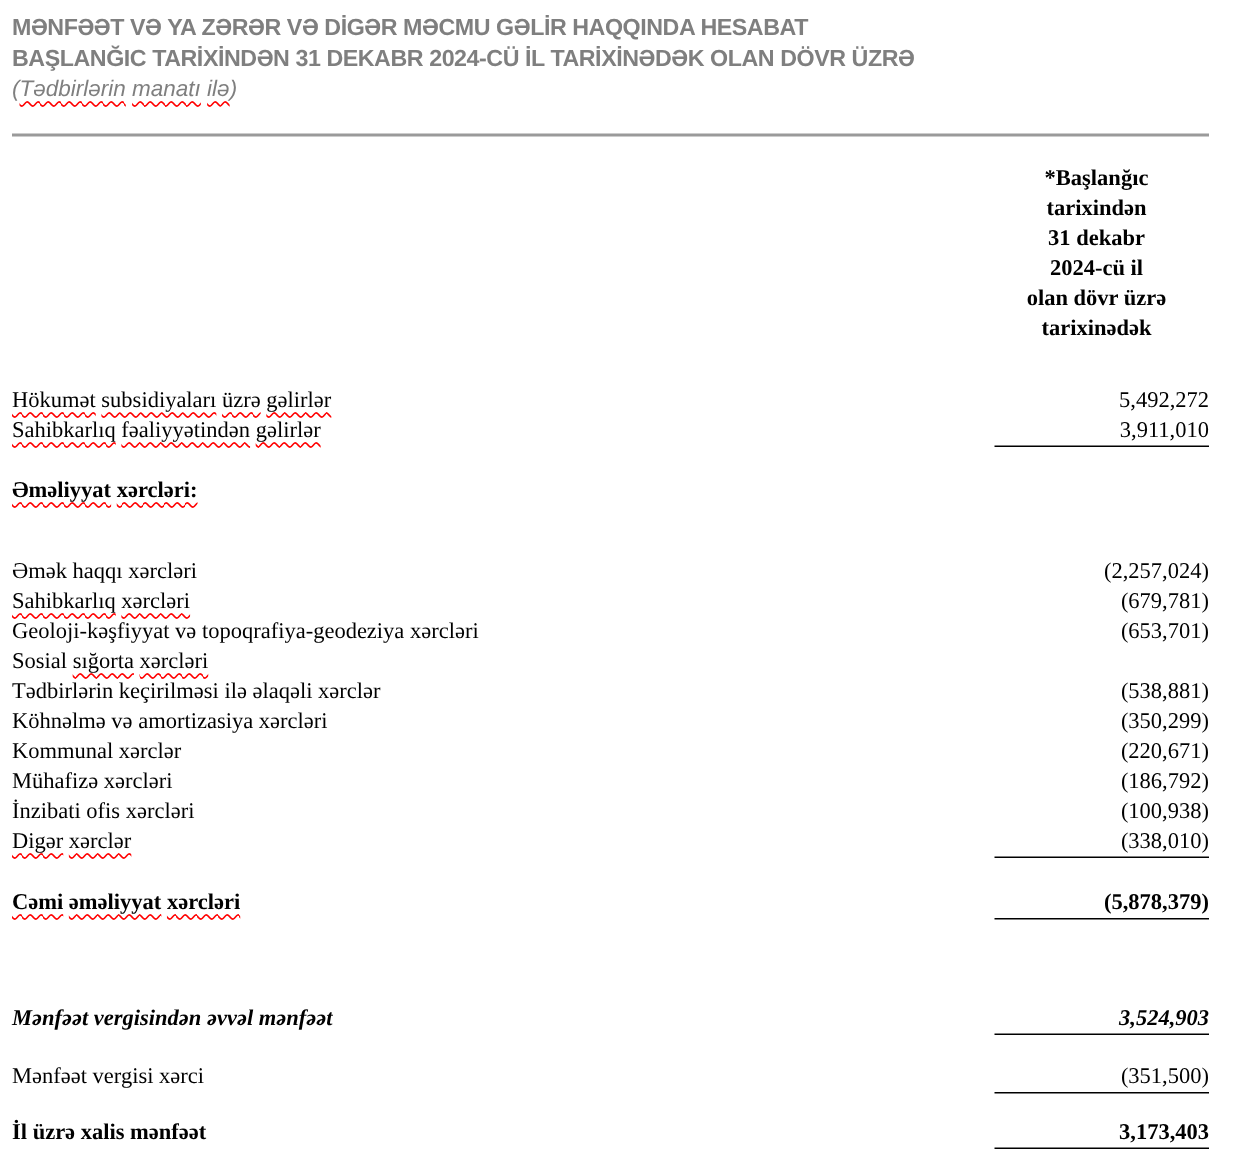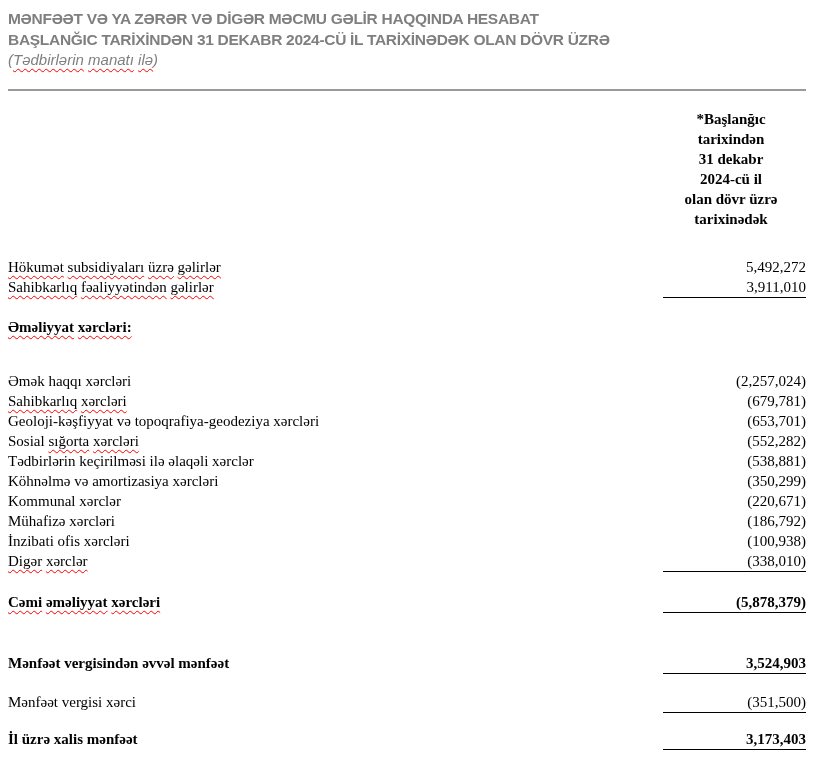--- a/index.html
+++ b/index.html
@@ -47,21 +47,21 @@
   .row .value { width: 143px; text-align: right; }
   .row.bold { font-weight: bold; }
   .value.u-single { border-bottom: 1px solid #000; }
   .value.u-double { border-bottom: 3px double #000; }
 
   
   .sec-revenues     { margin-top: 28px; }
   .sec-opex-heading { margin-top: 19px; }
   .sec-opex         { margin-top: 34px; }
   .sec-opex-total   { margin-top: 20px; }
-  .sec-pbt          { margin-top: 40px; }
+  .sec-pbt          { margin-top: 56px; font-style: italic; }
   .sec-tax          { margin-top: 18px; }
   .sec-net          { margin-top: 16px; }
   .sec-tci          { margin-top: 16px; }
 </style>
 </head>
 <body>
 
 <div class="page">
 
   <div class="doc-header">
@@ -103,21 +103,20 @@
       <div class="row">
         <div class="label"><span class="sq">Sahibkarlıq</span> <span class="sq">xərcləri</span></div>
         <div class="value">(679,781)</div>
       </div>
       <div class="row">
         <div class="label">Geoloji-kəşfiyyat və topoqrafiya-geodeziya xərcləri</div>
         <div class="value">(653,701)</div>
       </div>
       <div class="row">
         <div class="label">Sosial <span class="sq">sığorta</span> <span class="sq">xərcləri</span></div>
-        <div class="value">(552,282)</div>
       </div>
       <div class="row">
         <div class="label">Tədbirlərin keçirilməsi ilə əlaqəli xərclər</div>
         <div class="value">(538,881)</div>
       </div>
       <div class="row">
         <div class="label">Köhnəlmə və amortizasiya xərcləri</div>
         <div class="value">(350,299)</div>
       </div>
       <div class="row">

